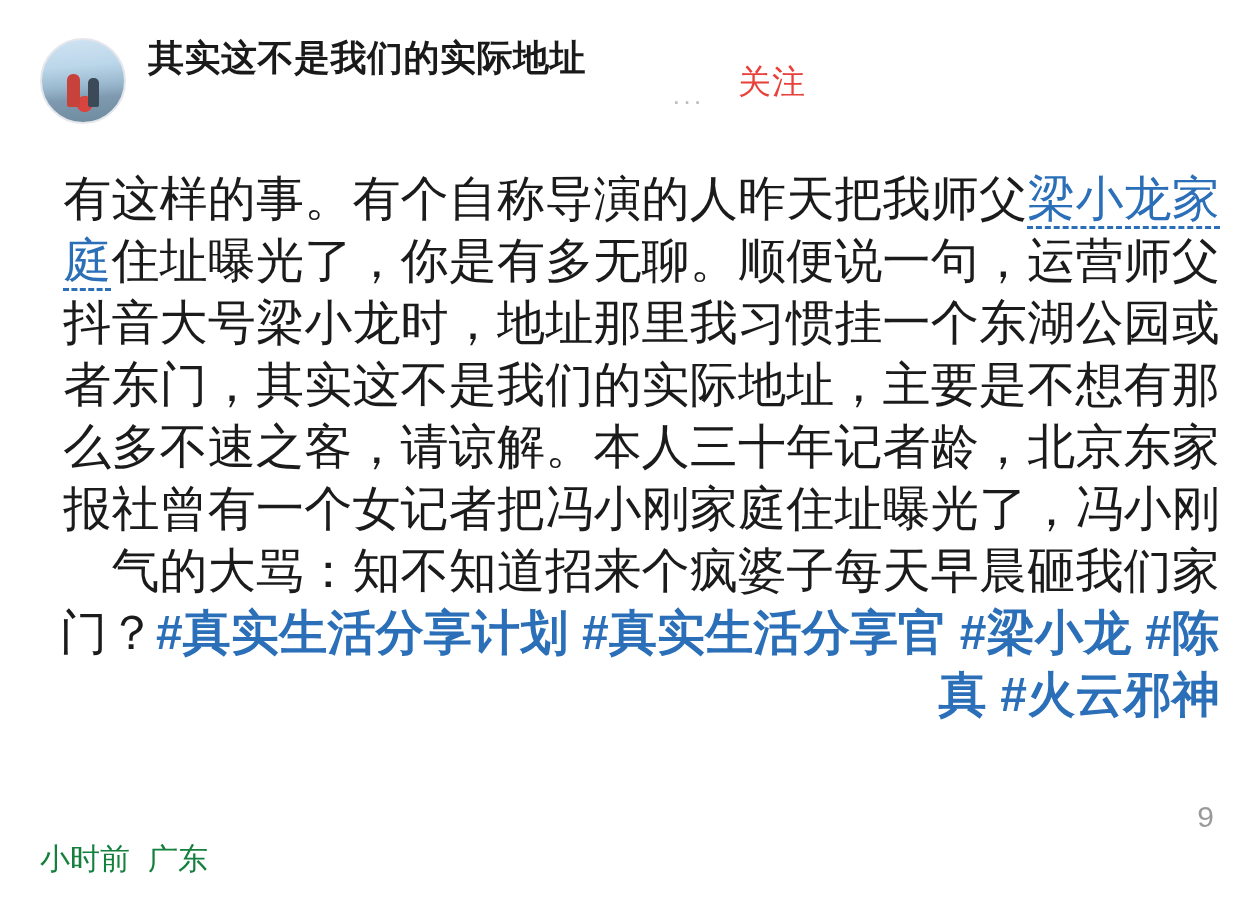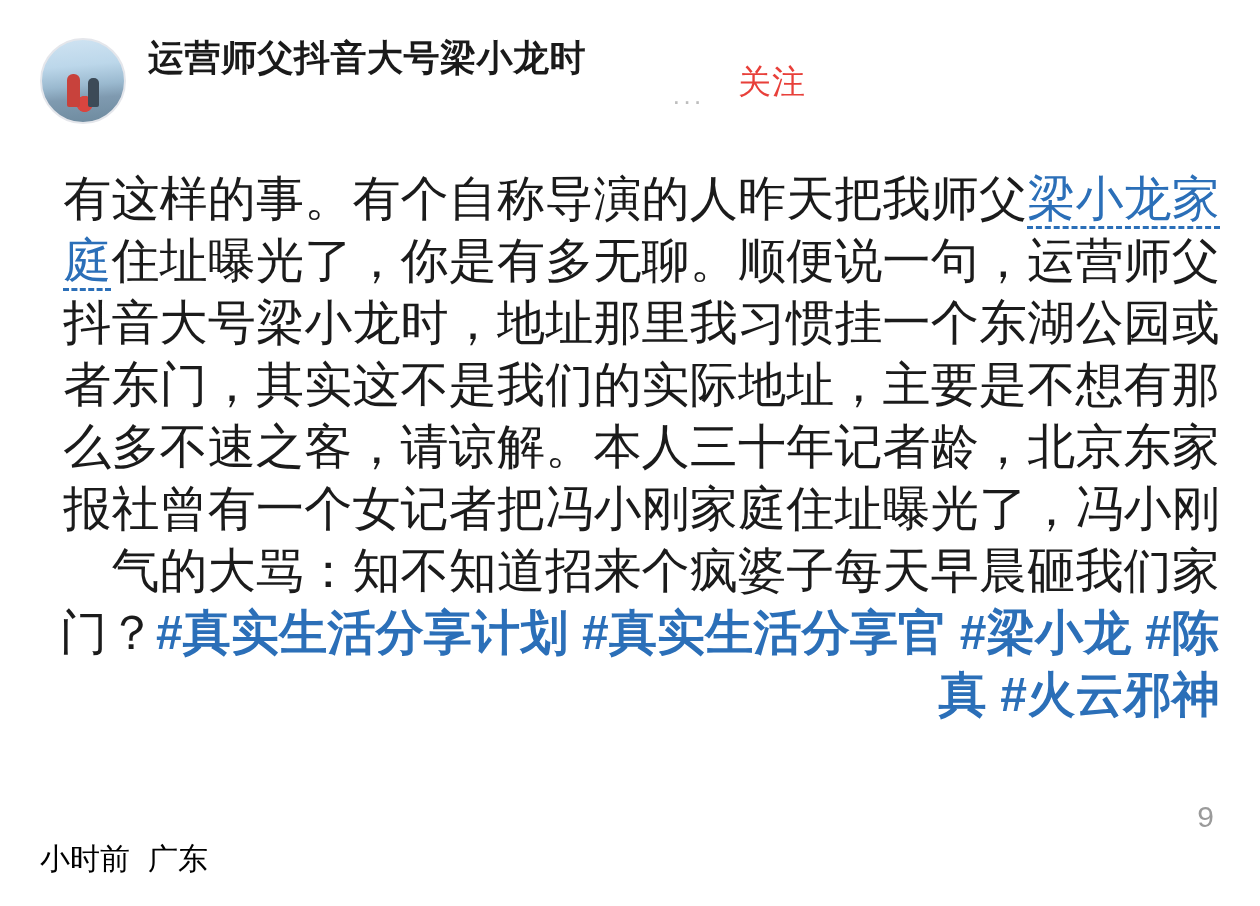--- a/index.html
+++ b/index.html
@@ -155,21 +155,21 @@
     color: #2b6fb8;
     font-weight: 700;
     text-decoration: none;
   }
 
   
   .footer {
     position: absolute;
     left: 40px;
     bottom: 28px;
-    color: #000000;
+    color: #15803d;
     font-size: 30px;
     line-height: 38px;
     white-space: nowrap;
   }
   .footer .region {
     margin-left: 18px;
   }
   .counter {
     position: absolute;
     right: 46px;
@@ -182,21 +182,21 @@
 </head>
 <body>
 
 <div class="post">
 
   <div class="header">
 
     <div class="avatar"></div>
 
     <div class="head-text">
-      <div class="nickname">运营师父抖音大号梁小龙时</div>
+      <div class="nickname">其实这不是我们的实际地址</div>
 
     </div>
 
     <div class="dots">···</div>
 
     <button class="follow-btn">关注</button>
   </div>
 
   <div class="content">
     <span>有这样的事。有个自称导演的人昨天把我师父</span><span class="link-topic">梁小龙家庭</span><span>住址曝光了，你是有多无聊。</span><span>顺便说一句，运营师父抖音大号梁小龙时，地址那里我习惯挂一个东湖公园或者东门，其实这不是我们的实际地址，主要是不想有那么多不速之客，请谅解。本人三十年记者龄，北京东家报社曾有一个女记者把冯小刚家庭住址曝光了，冯小刚气的大骂：知不知道招来个疯婆子每天早晨砸我们家门？</span><span class="hashtag">#真实生活分享计划</span><span> </span><span class="hashtag">#真实生活分享官</span><span> </span><span class="hashtag">#梁小龙</span><span> </span><span class="hashtag">#陈真</span><span> </span><span class="hashtag">#火云邪神</span>

